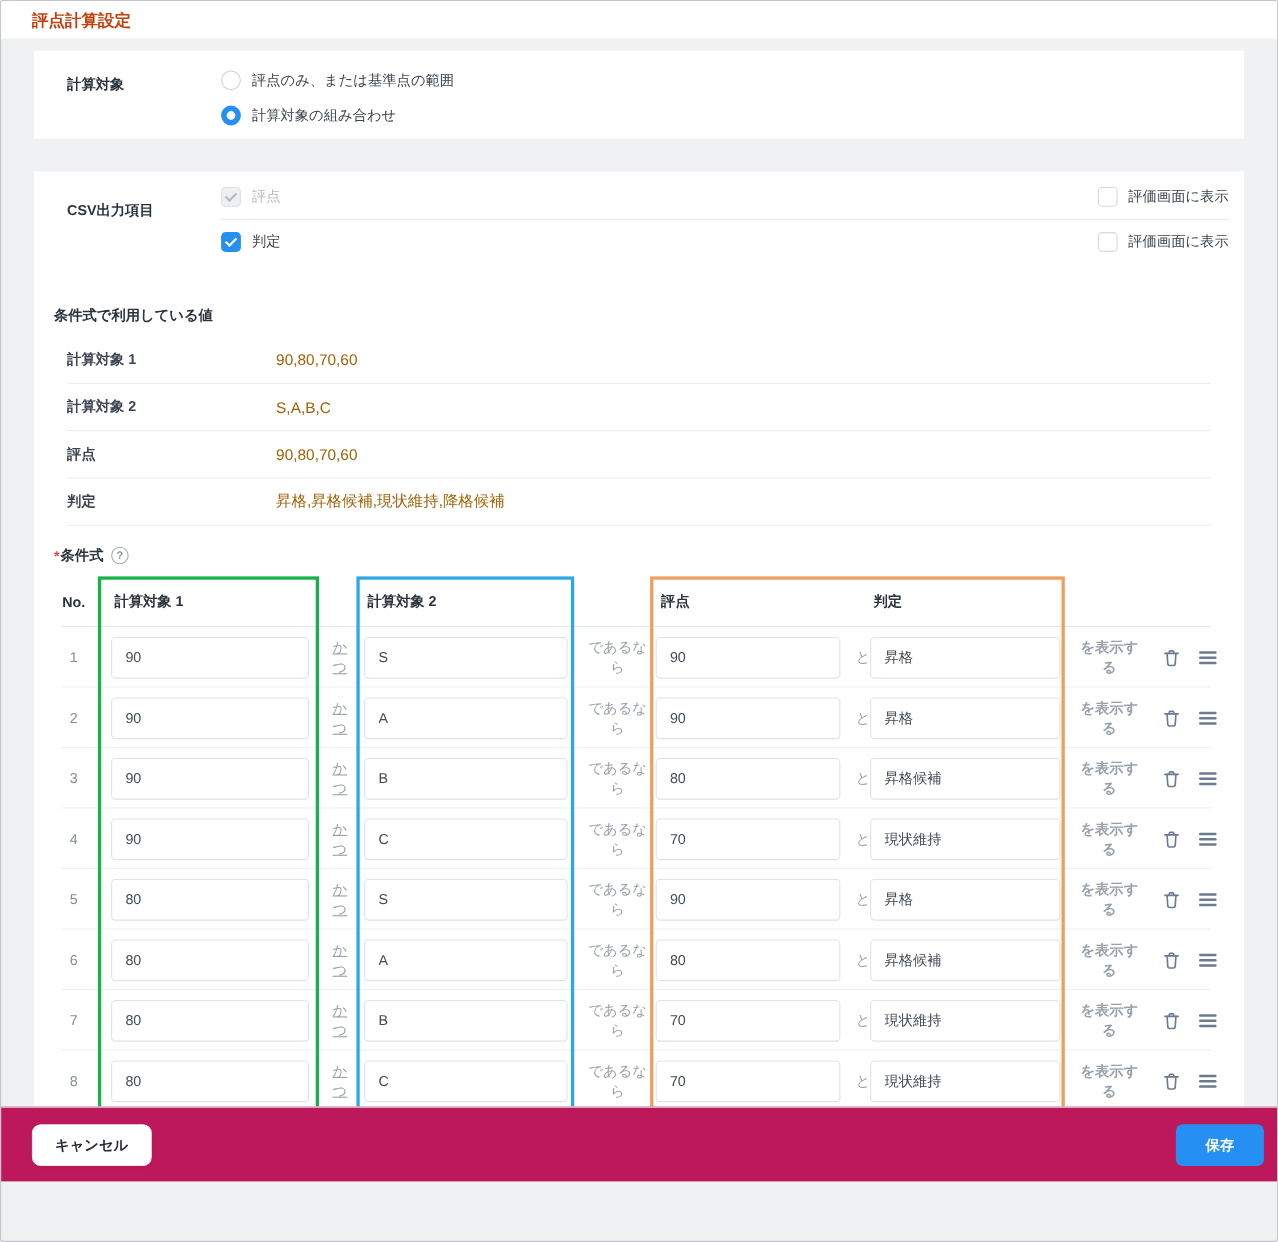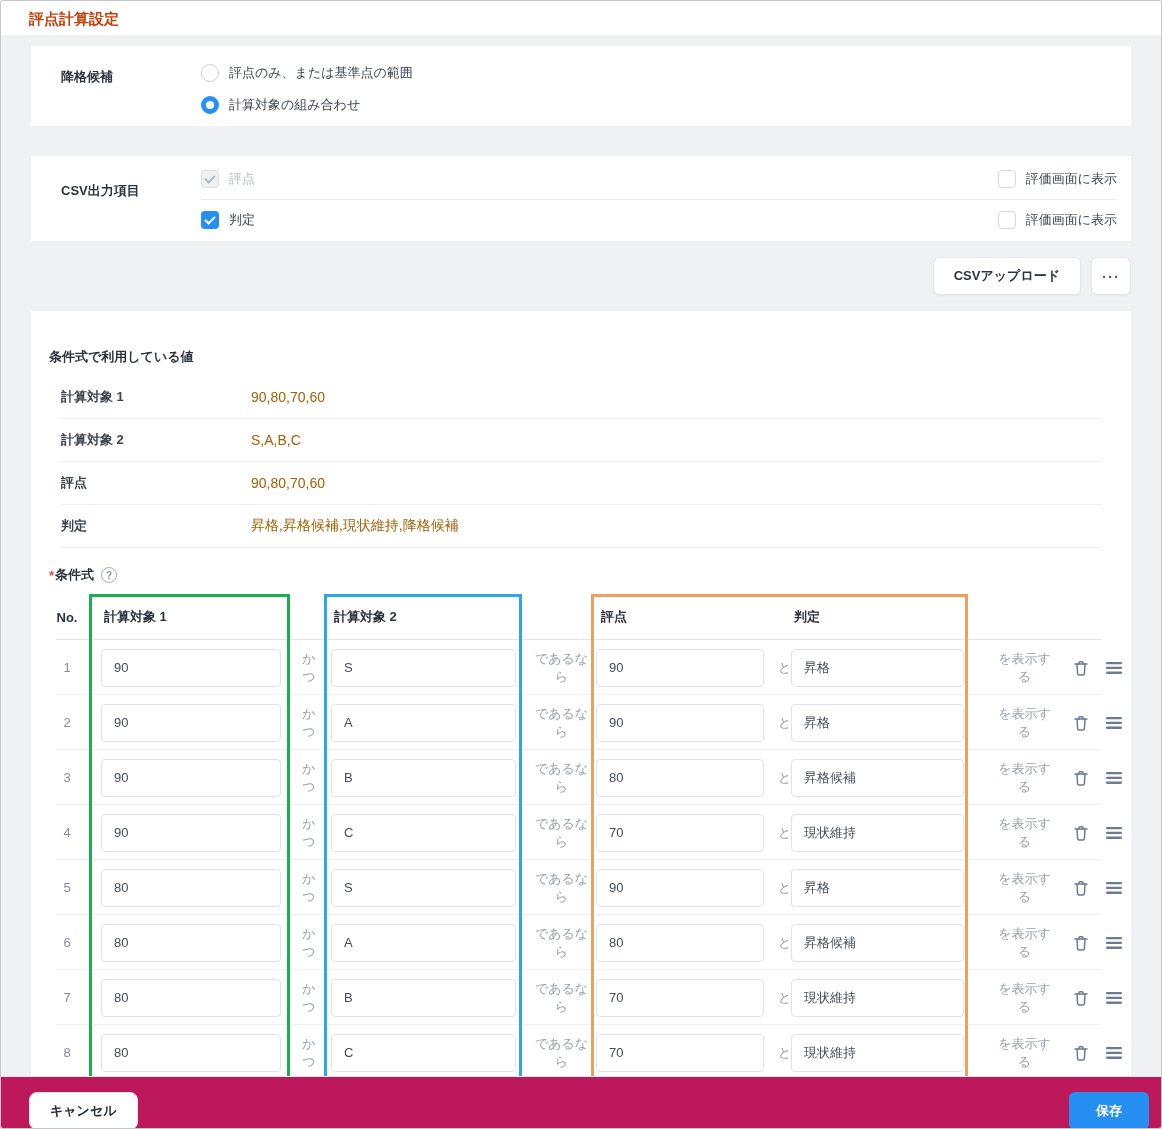--- a/index.html
+++ b/index.html
@@ -81,24 +81,24 @@
   .cws { width:168px; margin-left:2px; padding-left:5px; }
   .sp-with { width:13px; margin-left:14px; }
   .cwj { width:173px; padding-left:3px; }
   .inp { height:38px; border:1px solid #dfe3e8; border-radius:4px; background:#fff;
          font-size:13px; color:#434b56; padding:0 12px; font-family:inherit; outline:none; }
   .c-in1 { width:180px; margin-left:6px; }
   .c-in2 { width:185px; margin-left:9px; }
   .c-score { width:168px; margin-left:2px; }
   .c-judge { width:173px; }
   .conn { font-size:13px; color:#98a0aa; text-align:center; }
-  .conn-and  { width:26px; margin-left:15px; }
+  .conn-and  { width:26px; margin-left:15px;text-decoration:underline; }
   .conn-then { width:65px; margin-left:13px; }
   .conn-with { width:13px; margin-left:14px; }
-  .conn-display { width:65px; margin-left:28px; }
+  .conn-display { width:65px; margin-left:12px;font-weight:bold; }
   .icon-btn { background:none; border:none; cursor:pointer; padding:0; display:flex; align-items:center; }
   .trash { margin-left:15px; } .burger { margin-left:16px; }
 
   .footer { height:68px; background:#be185d; border-top:1px solid #e2e5e9; display:flex;
             align-items:center; justify-content:space-between; padding:0 12px 0 28px;
             position:relative; z-index:5; }
   .btn-cancel { height:38px; padding:0 20px; background:#fff; border:1px solid #e4e7ea;
                 border-radius:8px; font-size:13px; font-weight:bold; color:#262d36; cursor:pointer;
                 box-shadow:0 1px 2px rgba(20,30,40,.05); font-family:inherit; }
   .btn-save { height:38px; width:80px; background:var(--accent); border:none; border-radius:6px;
@@ -106,21 +106,21 @@
 </style>
 </head>
 <body>
 
 <div id="page">
 
   <div class="title-bar">評点計算設定</div>
   <div class="gap1"></div>
 
   <div class="card card1">
-    <div class="field-label">降格候補</div>
+    <div class="field-label">計算対象</div>
     <div class="radio-group">
       <div class="radio-opt">
         <span class="radio off"></span>
         <span>評点のみ、または基準点の範囲</span>
       </div>
       <div class="radio-opt">
         <span class="radio on"></span>
         <span>計算対象の組み合わせ</span>
       </div>
     </div>
@@ -147,24 +147,20 @@
           <span class="lbl">判定</span>
         </div>
         <div class="csv-right">
           <span class="cb unchecked"></span>
           <span>評価画面に表示</span>
         </div>
       </div>
     </div>
   </div>
 
-  <div class="toolbar">
-    <button class="btn-csv">CSVアップロード</button>
-    <button class="btn-more">···</button>
-  </div>
 
   <div class="card card3">
     <div class="values-title">条件式で利用している値</div>
     <div id="values-rows">
   <div class="values-row">
     <span class="vlabel">計算対象 1</span>
     <span class="vvalue">90,80,70,60</span>
   </div>
 
   <div class="values-row">

